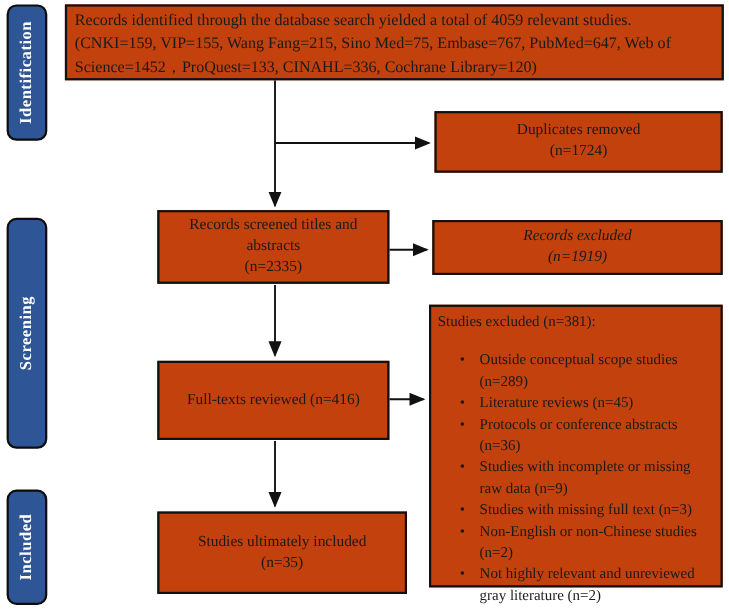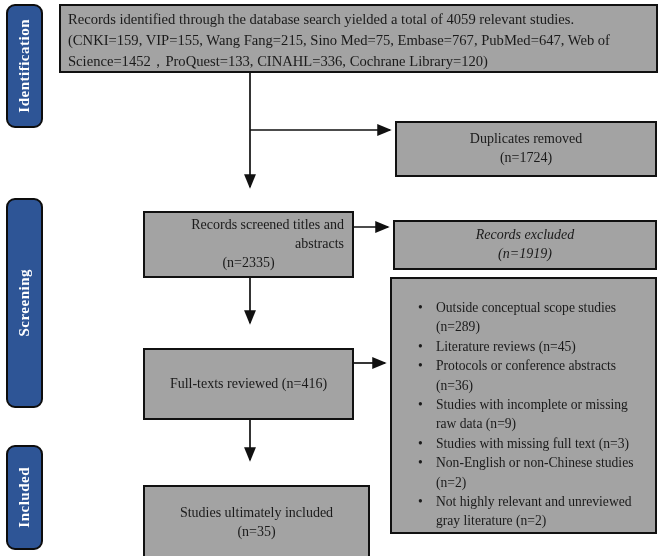--- a/index.html
+++ b/index.html
@@ -32,25 +32,25 @@
   }
   .stage-identification{top:4px;height:124px;}
   .stage-screening{top:198px;height:210px;}
   .stage-included{top:445px;height:105px;}
 
   
   .box{
     position:absolute;
     border:2px solid #111111;
     box-sizing:border-box;
-    background:#a3a3a3;
+    background:#c2410c;
     display:flex;flex-direction:column;justify-content:center;
     font-size:14px;line-height:1.35;
   }
-  .box.center{align-items:center;text-align:right;margin-top:20px;}
+  .box.center{align-items:center;text-align:center;}
   .box-identified{
     left:59px;top:4px;width:599px;height:69px;
     justify-content:flex-start;
     padding:3px 6px 3px 7px;
     font-size:14.6px;line-height:21px;
     text-align:left;
   }
   .box-duplicates{left:395px;top:101px;width:262px;height:56px;}
   .box-screened{left:143px;top:191px;width:211px;height:67px;padding:2px 8px;}
   .box-records-excluded{left:393px;top:200px;width:264px;height:50px;font-style:italic;}
@@ -131,20 +131,21 @@
   <div class="box center box-records-excluded">
     <div>Records excluded</div>
     <div>(n=1919)</div>
   </div>
 
   <div class="box center box-fulltext">
     <div>Full-texts reviewed (n=416)</div>
   </div>
 
   <div class="box box-studies-excluded">
+    <p class="excl-title">Studies excluded (n=381):</p>
     <ul class="excl-list">
       <li>Outside conceptual scope studies (n=289)</li>
       <li>Literature reviews (n=45)</li>
       <li>Protocols or conference abstracts (n=36)</li>
       <li>Studies with incomplete or missing raw data (n=9)</li>
       <li>Studies with missing full text (n=3)</li>
       <li>Non-English or non-Chinese studies (n=2)</li>
       <li>Not highly relevant and unreviewed gray literature (n=2)</li>
     </ul>
   </div>

